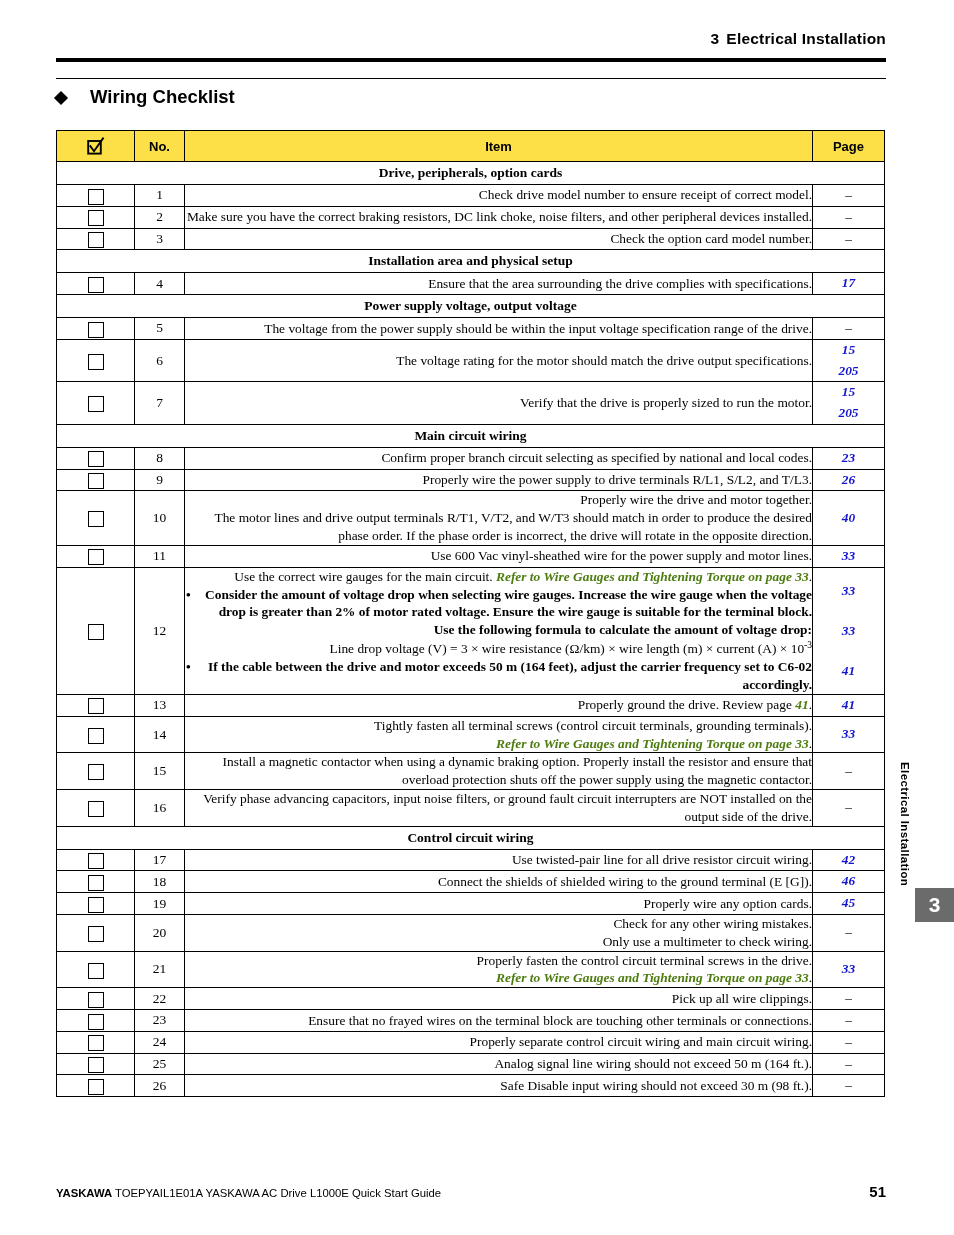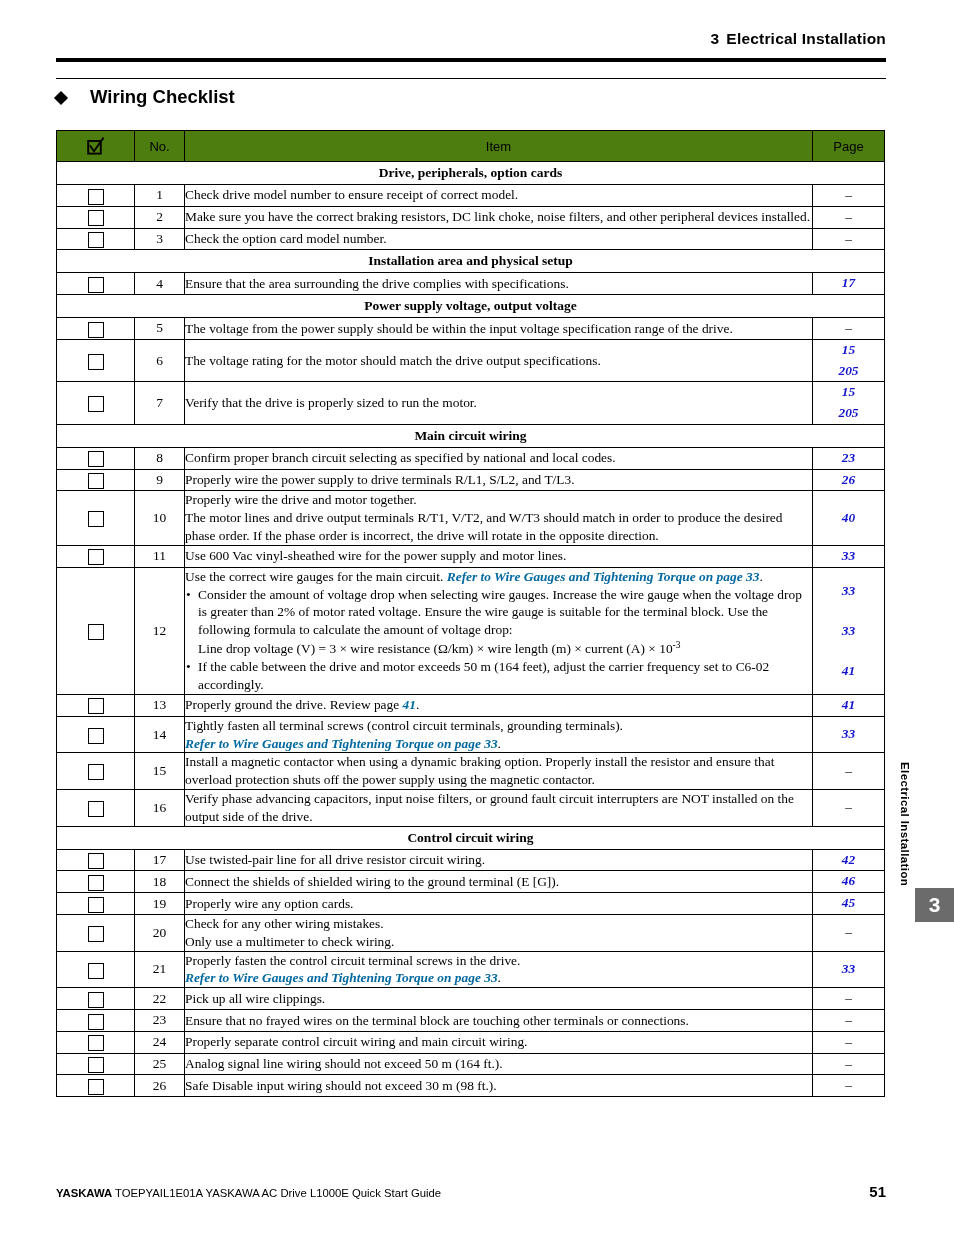--- a/index.html
+++ b/index.html
@@ -79,23 +79,23 @@
     border-collapse: collapse;
     width: 828px;
     table-layout: fixed;
   }
   table.checklist td, table.checklist th {
     border: 1px solid #000;
     padding: 0;
     vertical-align: middle;
   }
   table.checklist thead th {
-    background: #4d7c0f;
+    background: #fde047;
     font-family: "Liberation Sans", sans-serif;
-    font-weight: normal;
+    font-weight: bold;
     font-size: 13px;
     height: 30px;
     text-align: center;
   }
   
   col.c-check { width: 78px; }
   col.c-no    { width: 50px; }
   col.c-item  { width: 628px; }
   col.c-page  { width: 72px; }
 
@@ -120,45 +120,46 @@
 
   td.no-cell {
     text-align: center;
     font-size: 13.5px;
   }
 
   td.item-cell {
     padding: 4px 6px 5px 8px;
     font-size: 13.4px;
     line-height: 1.33;
-    text-align: left;
+    text-align: right;
   }
 
   td.page-cell {
     text-align: center;
     font-size: 13.4px;
     line-height: 1.55;
   }
   .pg {
     color: #1515cf;
     font-weight: bold;
     font-style: italic;
   }
   .dash { color: #000; }
 
   .xref {
-    color: #0369a1;
+    color: #4d7c0f;
     font-weight: bold;
     font-style: italic;
   }
 
   ul.bullets {
     margin: 0;
     padding: 0;
     list-style: none;
+    font-weight: bold;
   }
   ul.bullets > li {
     position: relative;
     padding-left: 13px;
     margin: 0;
   }
   ul.bullets > li:before {
     content: "\2022";
     position: absolute;
     left: 1px;

